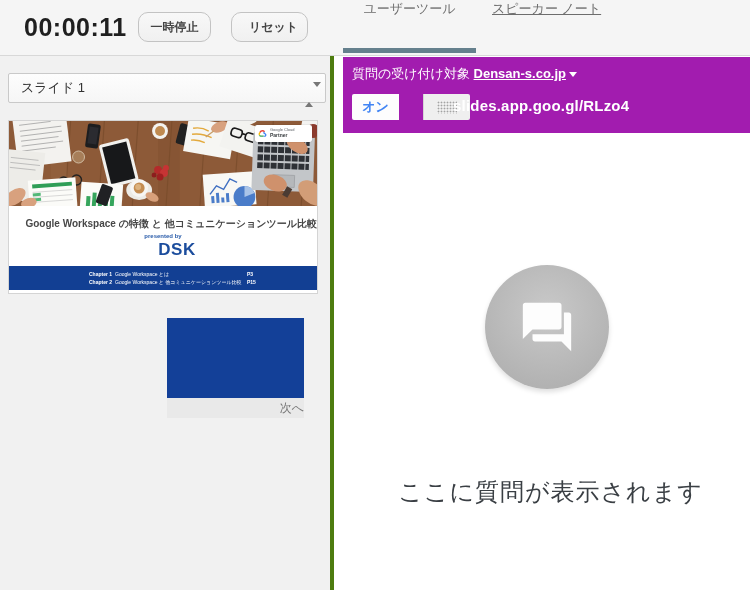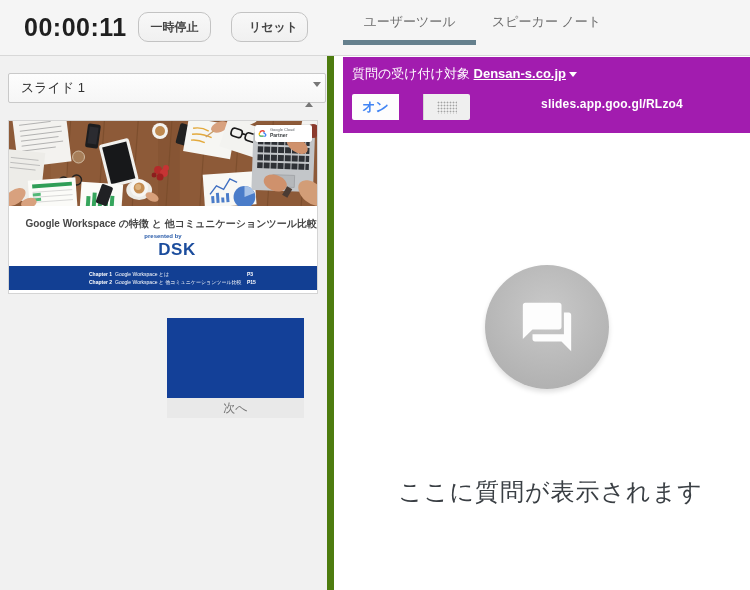--- a/index.html
+++ b/index.html
@@ -13,30 +13,30 @@
   .timer { position:absolute; left:24px; top:13px; font-size:25px; font-weight:600;
            color:#1f1f1f; letter-spacing:0.5px; }
   .gbtn { position:absolute; top:12px; height:30px; background:linear-gradient(#f8f8f8,#f0f0f0);
           border:1px solid #c3c3c3; border-radius:10px; font-size:12px; font-weight:bold;
           color:#444; text-align:center; line-height:28px; cursor:pointer; }
   .btn-pause { left:138px; width:73px; }
   .btn-reset { left:231px; width:77px;padding-left:8px; }
 
   
   .tabs { position:absolute; left:343px; top:0; height:56px; display:flex; }
-  .tab { position:relative; height:44px; display:flex; align-items:center;
+  .tab { position:relative; height:52px; display:flex; 
          font-size:13px; color:#6d6d6d; cursor:pointer; }
   .tab-1 { width:133px; justify-content:center; }
-  .tab-2 { padding:16px 16px; }
+  .tab-2 { padding:0 16px;text-decoration:underline; }
   .tab.active::after { content:""; position:absolute; left:0; right:0; bottom:-1px;
                        height:5px; background:#65808d; }
 
   
   .left-panel { position:absolute; left:0; top:56px; width:334px; height:534px;
-                background:#f1f1f1; border-right:7px solid #4d7c0f; }
+                background:#f1f1f1; border-right:4px solid #4d7c0f; }
   .slide-select { position:absolute; left:8px; top:17px; width:318px; height:30px;
                   background:linear-gradient(#fdfdfd,#f6f6f6); border:1px solid #c9c9c9;
                   border-radius:2px; font-size:13px; color:#333; line-height:28px;
                   padding-left:12px; cursor:pointer; }
   .sort-arrows { position:absolute; right:10px; top:7px; width:10px; }
   .sort-arrows .up { width:0; height:0; border-left:4px solid transparent;
                      border-right:4px solid transparent; border-bottom:5px solid #777; margin-bottom:3px; }
   .sort-arrows .down { width:0; height:0; border-left:4px solid transparent;
                        border-right:4px solid transparent; border-top:5px solid #777; }
 
@@ -59,43 +59,43 @@
   .chapter-bar { position:absolute; left:0; bottom:3px; width:100%; height:24px;
                  background:#123f93; color:#fff; padding-top:4px; }
   .ch-row { display:flex; padding-left:80px; line-height:8px; }
   .ch-label { width:26px; font-size:5px; font-weight:bold; }
   .ch-title { width:132px; font-size:5px; }
   .ch-page  { font-size:5px; font-weight:bold; }
 
   
   .next-wrap { position:absolute; left:167px; top:262px; width:137px; cursor:pointer; }
   .next-slide { width:137px; height:80px; background:#134098; }
-  .next-label { width:137px; height:20px; background:#e9e9e9; text-align:center;
+  .next-label { width:137px; height:20px; background:#e9e9e9; text-align:right;
                 font-size:12px; color:#767676; line-height:20px; }
 
   
   .right-panel { position:absolute; left:335px; top:56px; width:415px; height:534px; background:#fff; }
   .qa-header { position:absolute; left:8px; top:1px; width:407px; height:76px; background:#a21caf; }
   .qa-row1 { position:absolute; left:9px; top:8px; font-size:13px; color:#fff; }
   .qa-aud-label { color:#fff; }
   .qa-aud-value { font-weight:bold; text-decoration:underline; color:#fff; cursor:pointer; }
   .qa-caret { display:inline-block; width:0; height:0; border-left:4px solid transparent;
               border-right:4px solid transparent; border-top:5px solid #fff;
               margin-left:3px; vertical-align:middle; cursor:pointer; }
   .seg-ctrl { position:absolute; left:9px; top:37px; height:26px; display:flex;
               border-radius:2px; overflow:hidden;gap:24px; }
   .seg-on { width:47px; background:#fdfdfd; color:#4285f4; font-size:13px; font-weight:bold;
             text-align:center; line-height:26px; cursor:pointer; }
   .seg-grid { width:47px; background:#efefef; border-left:1px solid #d5d5d5;
               display:flex; align-items:center; justify-content:center; cursor:pointer; }
   .dots { width:20px; height:13px;
           background-image:radial-gradient(circle,#a3a3a3 0.8px,transparent 1.1px);
           background-size:3px 3px; }
-  .qa-url { position:absolute; left:110px; top:40px; width:230px; text-align:right;
-            font-size:12px; font-weight:bold; color:#fff; letter-spacing:0.2px; }
+  .qa-url { position:absolute; left:110px; top:40px; width:230px; text-align:left;
+            font-size:15px; font-weight:bold; color:#fff; letter-spacing:0.2px; }
 
   .qa-circle { position:absolute; left:50%; top:209px; transform:translateX(-50%);
                margin-left:4px; width:124px; height:124px; border-radius:50%;
                background:radial-gradient(circle at 50% 38%, #c9c9c9, #b2b2b2 75%);
                box-shadow:0 3px 5px rgba(0,0,0,0.13);
                display:flex; align-items:center; justify-content:center; }
   .qa-empty { position:absolute; left:8px; top:420px; width:100%; text-align:center;
               font-size:24px; color:#3a3f44; letter-spacing:1px; }
 </style>
 </head>

